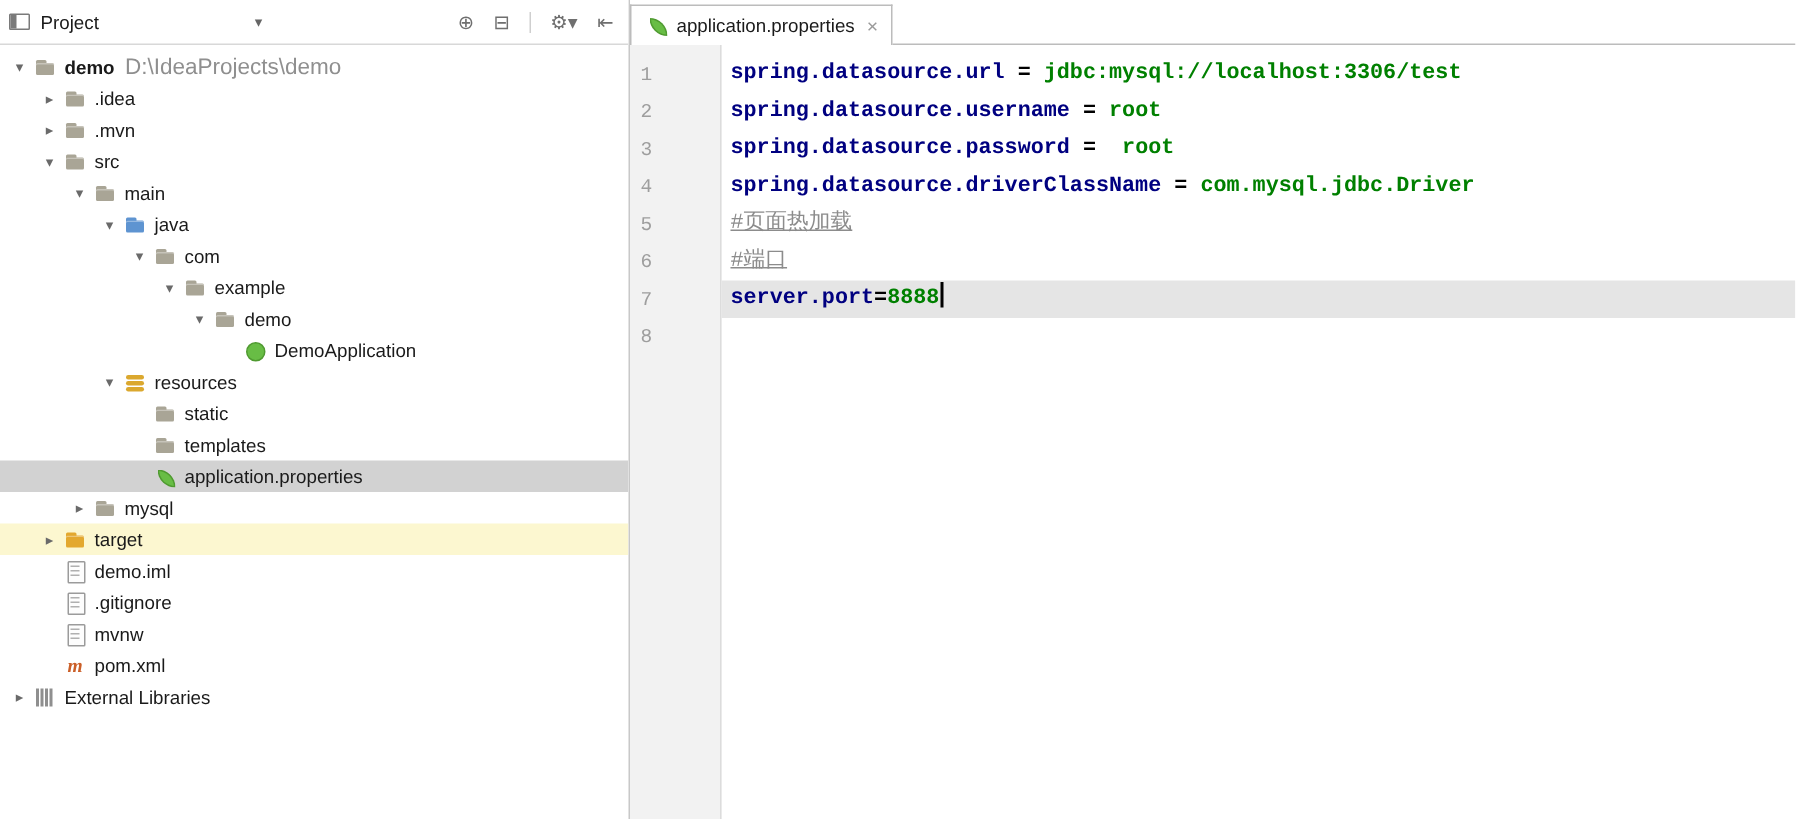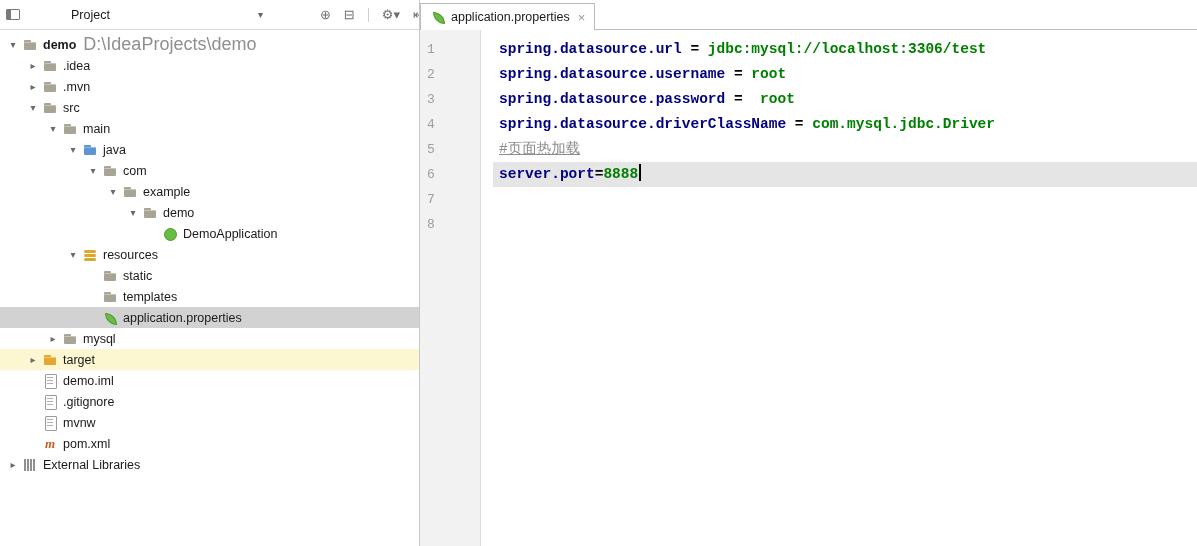--- a/index.html
+++ b/index.html
@@ -12,21 +12,21 @@
   }
   .app { display: flex; width: 1197px; height: 546px; }
 
   
   .left-panel {
     width: 420px; flex: none; display: flex; flex-direction: column;
     border-right: 1px solid #c8c8c8; background: #fff; overflow: hidden;
   }
   .left-header {
     height: 30px; flex: none; display: flex; align-items: center;
-    padding: 0 10px 0 6px; border-bottom: 1px solid #d8d8d8; background: #fff; gap: 44px;
+    padding: 0 10px 0 6px; border-bottom: 1px solid #d8d8d8; background: #fff;
   }
   .tw-icon {
     width: 14px; height: 11px; border: 1px solid #7a7a7a; border-radius: 1px;
     position: relative; flex: none;
   }
   .tw-icon::after { content: ""; position: absolute; left: 0; top: 0; bottom: 0; width: 4px; background: #7a7a7a; }
   .panel-title { margin-left: 7px; font-size: 12.5px; color: #1a1a1a; }
   .dd-caret { margin-left: 104px; font-size: 10px; color: #666; }
   .header-icons { margin-left: auto; display: flex; align-items: center; }
   .hicon { color: #6f6f6f; font-size: 13px; margin-left: 13px; line-height: 16px; cursor: pointer; }
@@ -36,21 +36,21 @@
   .tree-row {
     height: 21px; display: flex; align-items: center;
     font-size: 12.5px; white-space: nowrap; cursor: pointer;
   }
   .tree-row.selected  { background: #d2d2d2; }
   .tree-row.highlight { background: #fcf7d0; }
   .indent { flex: none; height: 1px; }
   .chevron { flex: none; width: 18px; text-align: center; color: #6a6a6a; font-size: 10px; }
   .label { margin-left: 5px; text-align: right; }
   .label.bold { font-weight: bold; }
-  .extra { margin-left: 7px; color: #8f8f8f; font-size: 18px; }
+  .extra { margin-left: 7px; color: #8f8f8f; font-size: 15px; }
 
   
   .ic { width: 16px; height: 16px; position: relative; flex: none; }
   .ic-folder::before, .ic-folder-blue::before, .ic-folder-excluded::before {
     content: ""; position: absolute; left: 2px; top: 3px; width: 7px; height: 3px;
     border-radius: 1px 1px 0 0; background: #a9a596;
   }
   .ic-folder::after, .ic-folder-blue::after, .ic-folder-excluded::after {
     content: ""; position: absolute; left: 2px; top: 5px; width: 12px; height: 8px;
     border-radius: 1px; background: #a9a596; box-shadow: inset 0 1px 0 rgba(255,255,255,.35);
@@ -102,21 +102,21 @@
 
   .editor-body {
     flex: 1; display: flex; overflow: hidden;
     font-family: "Liberation Mono", "DejaVu Sans Mono", monospace; font-size: 14.5px;
   }
   .gutter {
     width: 61px; flex: none; background: #f2f2f2; border-right: 1px solid #dcdcdc;
     padding-top: 7px; color: #9e9e9e; font-size: 13px;
   }
   .gutter .num { height: 25px; line-height: 25px; padding-left: 7px; cursor: pointer; }
-  .code { flex: 1; padding-top: 7px; min-width: 0; margin-left: 12px; }
+  .code { flex: 1; padding-top: 7px; min-width: 0; }
   .code-line { height: 25px; line-height: 25px; padding-left: 6px; white-space: pre; cursor: text; }
   .code-line.current { background: #e5e5e5; }
   .seg.key { color: #000080; font-weight: bold; }
   .seg.op  { color: #000000; font-weight: bold; }
   .seg.val { color: #008000; font-weight: bold; }
   .seg.comment { color: #8c8c8c; text-decoration: underline; }
   .cursor {
     display: inline-block; width: 2px; height: 17px; background: #000;
     vertical-align: -3px; margin-left: 1px;
   }
@@ -288,18 +288,19 @@
           <div class="num">6</div>
           <div class="num">7</div>
           <div class="num">8</div>
         </div>
       <div class="code">
           <div class="code-line"><span class="seg key">spring.datasource.url</span><span class="seg op"> = </span><span class="seg val">jdbc:mysql://localhost:3306/test</span></div>
           <div class="code-line"><span class="seg key">spring.datasource.username</span><span class="seg op"> = </span><span class="seg val">root</span></div>
           <div class="code-line"><span class="seg key">spring.datasource.password</span><span class="seg op"> =  </span><span class="seg val">root</span></div>
           <div class="code-line"><span class="seg key">spring.datasource.driverClassName</span><span class="seg op"> = </span><span class="seg val">com.mysql.jdbc.Driver</span></div>
           <div class="code-line"><span class="seg comment">#页面热加载</span></div>
+          <div class="code-line"><span class="seg comment">#端口</span></div>
           <div class="code-line current"><span class="seg key">server.port</span><span class="seg op">=</span><span class="seg val">8888</span><span class="cursor"></span></div>
         </div>
     </div>
   </div>
 
 </div>
 
 </body></html>

